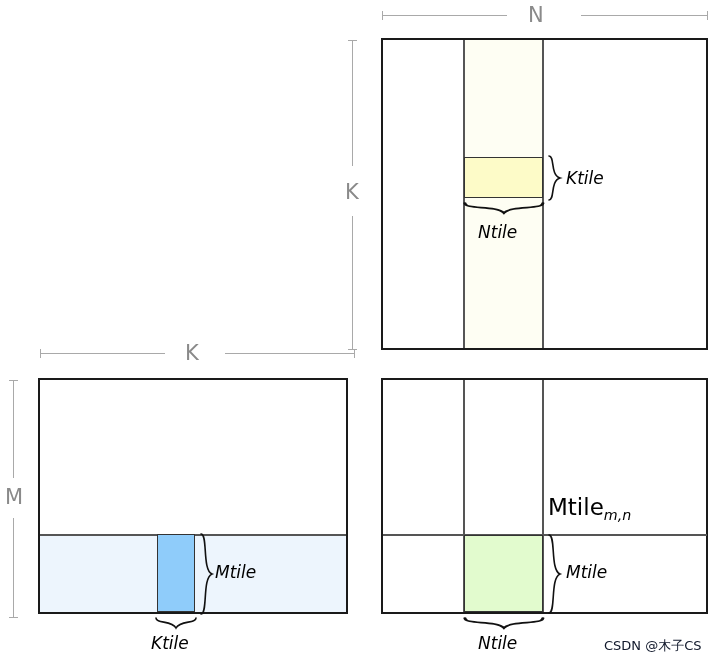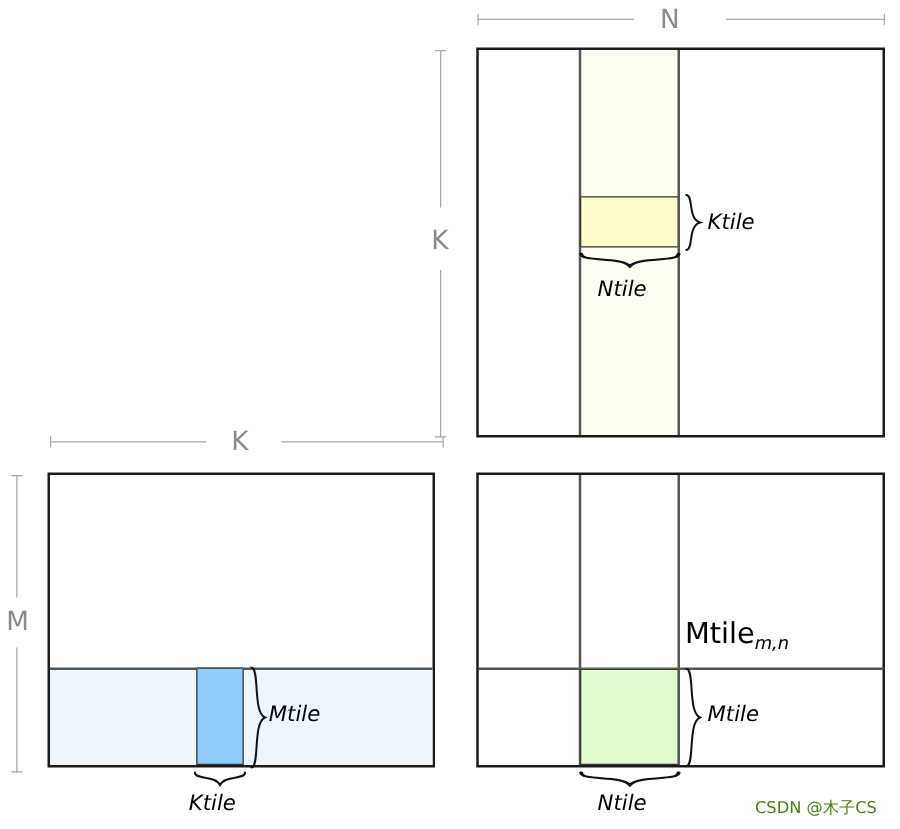--- a/index.html
+++ b/index.html
@@ -115,21 +115,21 @@
 
   
   .brace {
     position: absolute;
   }
 
   
   .watermark {
     position: absolute;
     font-size: 13px;
-    color: #4d7c0f;
+    color: #0f172a;
     white-space: nowrap;
   }
 </style>
 </head>
 <body>
 
 <div id="canvas">
 
   <div class="dim-h" style="left:382px; top:15px; width:125px;"></div>
   <div class="cap-v" style="left:382px; top:11px;"></div>

